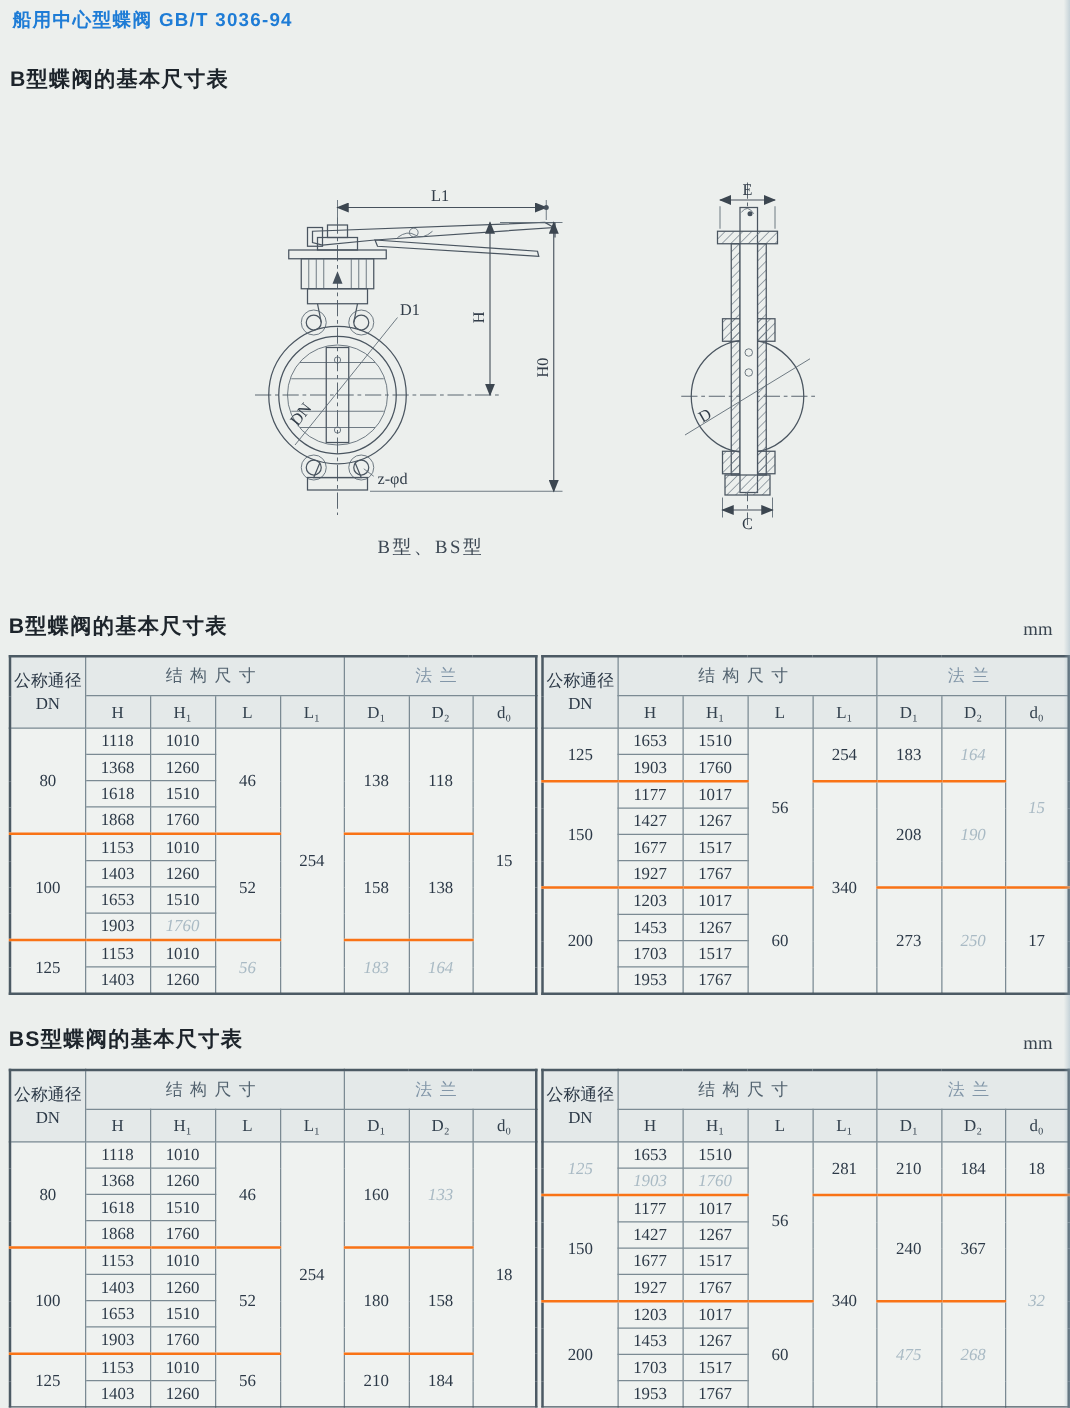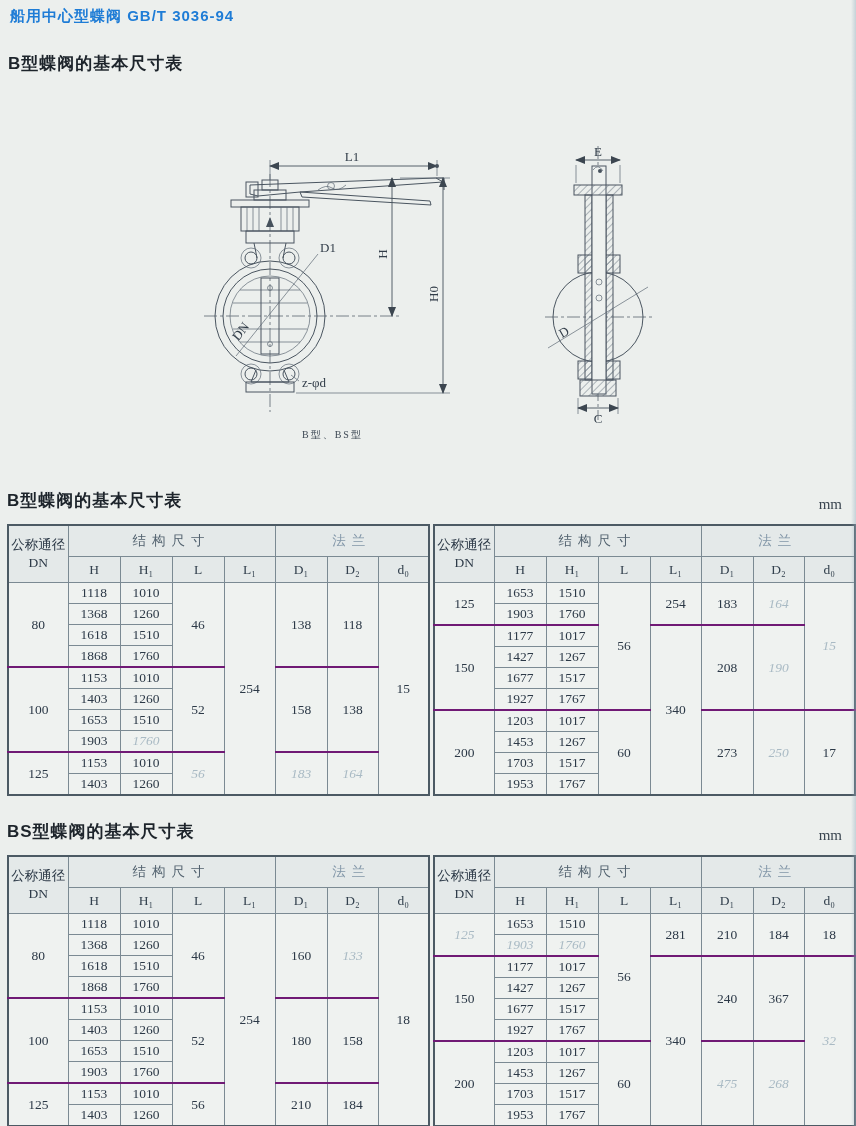--- a/index.html
+++ b/index.html
@@ -27,21 +27,21 @@
   .s1{top:489px}.s2{top:820px}
   .unit{
     position:absolute;right:14px;
     font-family:"Liberation Serif","DejaVu Serif",serif;
     font-size:15px;color:#3a4550;
   }
   .u1{top:496px}.u2{top:827px}
   .caption{
     position:absolute;top:428px;left:302px;
     font-family:"Liberation Serif","DejaVu Serif",serif;
-    font-size:10px;color:#3d4854;letter-spacing:2px;
+    font-size:15px;color:#3d4854;letter-spacing:2px;
   }
   svg.drawing{position:absolute;top:86px;left:0;}
   .ln{fill:none;stroke:#4a5560;stroke-width:1;}
   .thin{fill:none;stroke:#5d6974;stroke-width:.7;}
   .cl{fill:none;stroke:#5b6670;stroke-width:.8;stroke-dasharray:13 3 3 3;}
   .dim{fill:none;stroke:#46515c;stroke-width:.9;}
   .hat{fill:url(#hp);stroke:#4a5560;stroke-width:1;}
   .solidfill{fill:#46515c;stroke:none;}
   .rodfill{fill:#eef1ef;stroke:#4a5560;stroke-width:1;}
   .dtxt{font-family:"Liberation Serif","DejaVu Serif",serif;font-size:13px;fill:#323d49;}
@@ -63,21 +63,21 @@
   }
   .dim-table thead th{background:rgba(175,195,205,.18);}
   .dim-table .h1row th{height:30px;}
   .dim-table .h2row th{height:25px;}
   .dim-table tbody td{height:20px;line-height:20px;}
   .dim-table .dnhead{font-size:13.5px;line-height:1.3;}
   .dim-table .grp{color:#51616e;letter-spacing:6px;font-size:13.5px;}
   .dim-table .grp.flange{color:#8296a8;}
   .dim-table .colh{color:#33414e;}
   .dim-table td.faded{color:#a9bac4;font-style:italic;}
-  .dim-table td.gt{border-top:2px solid #701a75;}
+  .dim-table td.gt{border-top:2px solid #f97316;}
 </style>
 </head>
 <body>
 
 <div class="page-title" style="color: rgb(30, 124, 214);">船用中心型蝶阀  GB/T 3036-94</div>
 <div class="sub-title">B型蝶阀的基本尺寸表</div>
 
 <svg class="drawing" width="856" height="372" viewBox="0 0 856 372">
   <defs>
     <pattern id="hp" width="5" height="5" patternUnits="userSpaceOnUse" patternTransform="rotate(45)">

